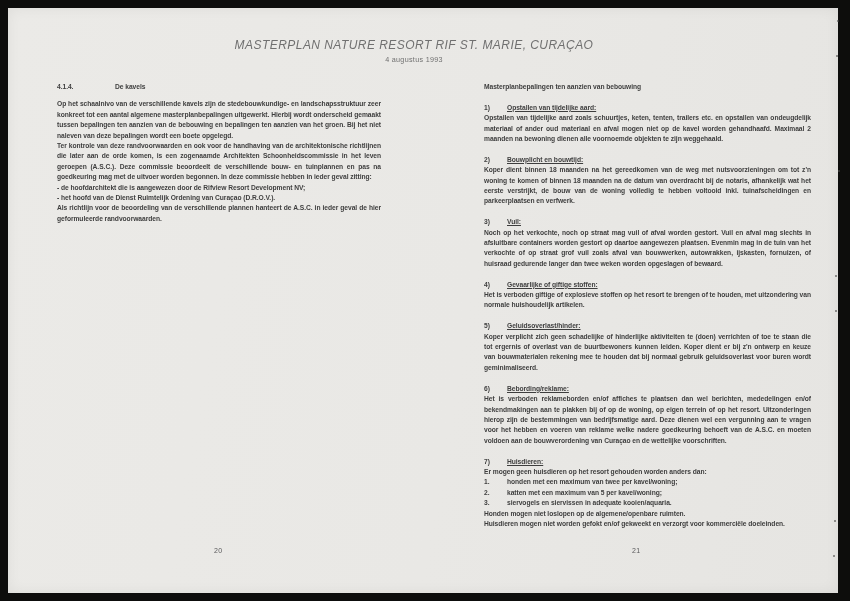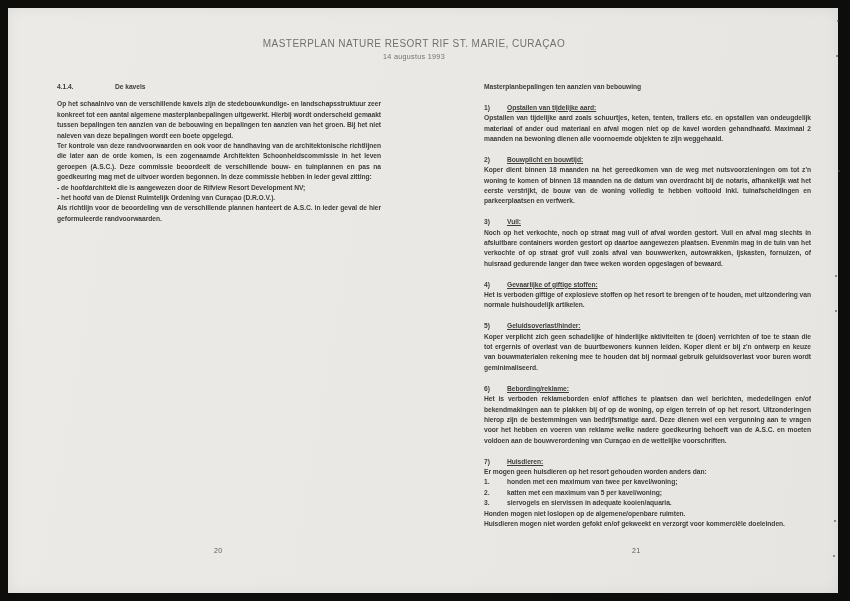--- a/index.html
+++ b/index.html
@@ -9,21 +9,21 @@
     font-family:"Liberation Sans", sans-serif;
   }
   .page{
     position:absolute;left:8px;top:8px;width:830px;height:585px;
     background:linear-gradient(100deg,#ebeae7 0%,#e9e8e5 55%,#e6e5e2 100%);
     box-shadow:inset 0 0 14px rgba(0,0,0,0.06);
   }
   .doc-header{
     position:absolute;left:0;top:30px;width:812px;text-align:center;color:#707070;
   }
-  .doc-title{font-size:10px;letter-spacing:0.45px;font-weight:400;}
+  .doc-title{font-size:12px;letter-spacing:0.45px;font-weight:400;font-style:italic;}
   .doc-date{font-size:7.2px;letter-spacing:0.3px;margin-top:2.5px;font-weight:400;}
   .col{
     position:absolute;top:74px;
     font-size:6.7px;line-height:10.4px;letter-spacing:-0.05px;
     font-weight:700;color:#3e3e3e;
   }
   .col-left{left:49px;width:324px;}
   .col-right{left:476px;width:327px;}
   .kavels-head{margin-bottom:7px;}
   .kavels-num{display:inline-block;width:58px;}
@@ -47,21 +47,21 @@
     border-radius:1px;opacity:0.75;
   }
 </style>
 </head>
 <body>
 
 <div class="page">
 
   <div class="doc-header">
     <div class="doc-title">MASTERPLAN NATURE RESORT RIF ST. MARIE, CURAÇAO</div>
-    <div class="doc-date">14 augustus 1993</div>
+    <div class="doc-date">4 augustus 1993</div>
   </div>
 
   <div class="col col-left">
     <div class="kavels-head">
       <span class="kavels-num">4.1.4.</span><span>De kavels</span>
     </div>
     <p>Op het schaalnivo van de verschillende kavels zijn de stedebouwkundige- en landschapsstruktuur zeer konkreet tot een aantal algemene masterplanbepalingen uitgewerkt. Hierbij wordt onderscheid gemaakt tussen bepalingen ten aanzien van de bebouwing en bepalingen ten aanzien van het groen. Bij het niet naleven van deze bepalingen wordt een boete opgelegd.</p>
     <p>Ter kontrole van deze randvoorwaarden en ook voor de handhaving van de architektonische richtlijnen die later aan de orde komen, is een zogenaamde Architekten Schoonheidscommissie in het leven geroepen (A.S.C.). Deze commissie beoordeelt de verschillende bouw- en tuinplannen en pas na goedkeuring mag met de uitvoer worden begonnen. In deze commissie hebben in ieder geval zitting:</p>
     <div class="dash-item">-  de hoofdarchitekt die is aangewezen door de Rifview Resort Development NV;</div>
     <div class="dash-item">-  het hoofd van de Dienst Ruimtelijk Ordening van Curaçao (D.R.O.V.).</div>

